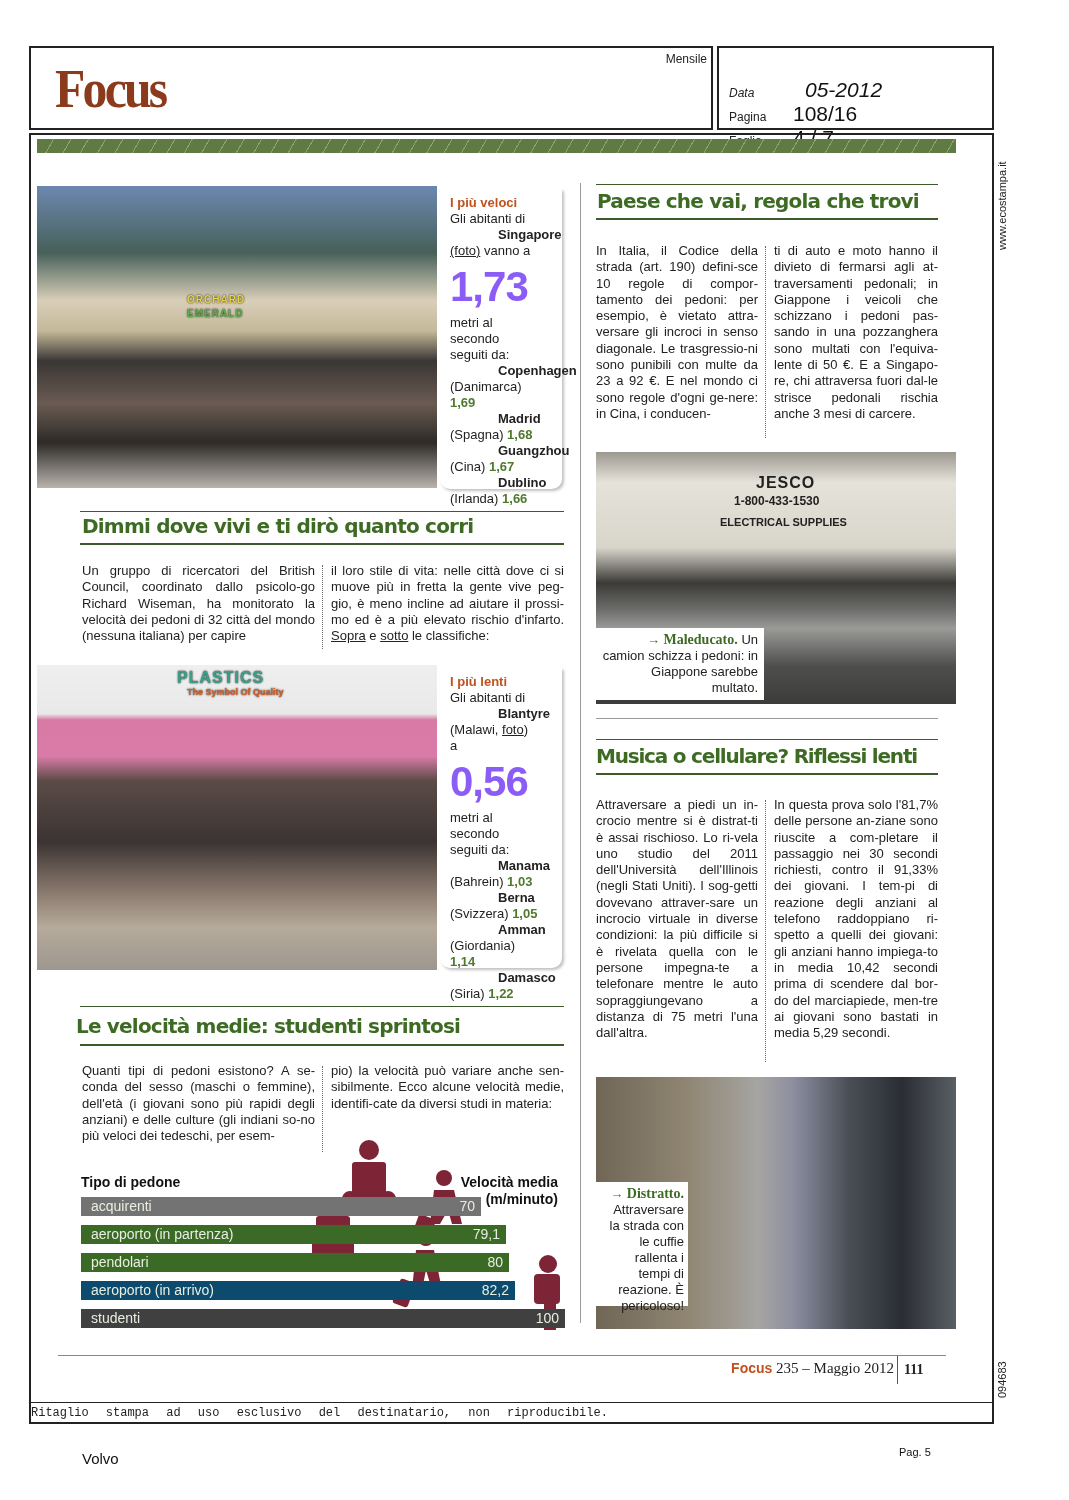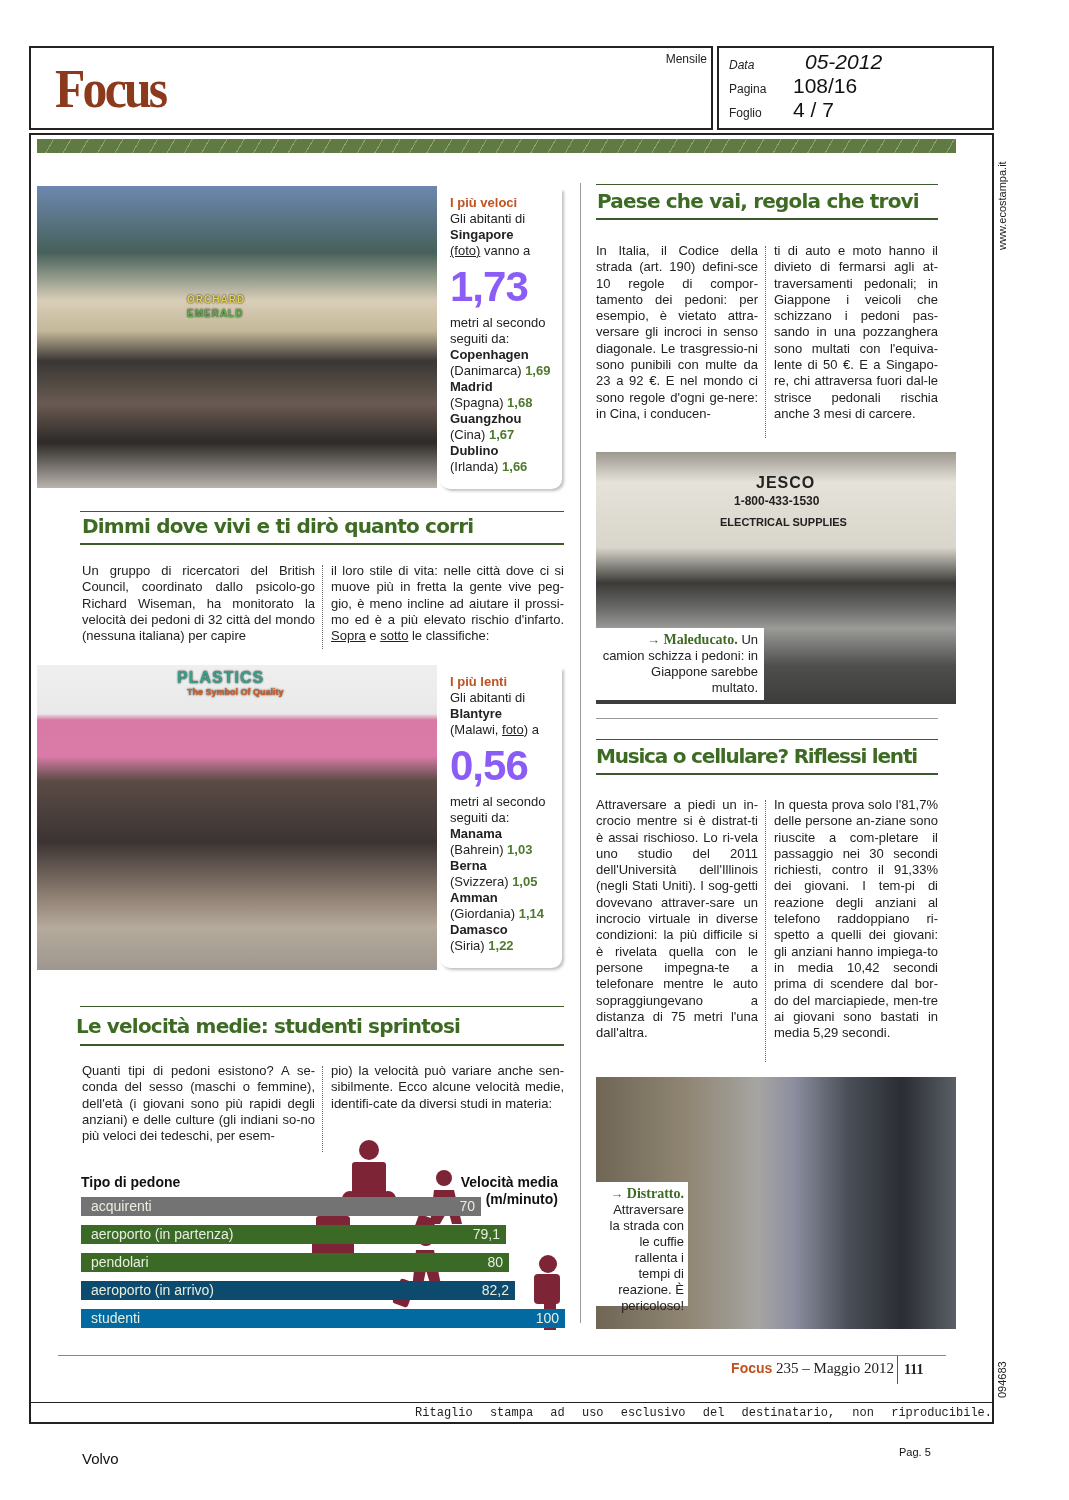--- a/index.html
+++ b/index.html
@@ -6,47 +6,47 @@
   html, body { width: 1069px; height: 1500px; background: #ffffff; overflow: hidden; }
   body { position: relative; font-family: "Liberation Sans", sans-serif; color: #222; }
 
   
   .hdr-left { position: absolute; left: 29px; top: 46px; width: 684px; height: 84px; border: 2px solid #222; }
   .hdr-right { position: absolute; left: 717px; top: 46px; width: 277px; height: 84px; border: 2px solid #222; }
   .logo { position: absolute; left: 24px; top: 10px; font-family: "Liberation Serif", serif; font-weight: bold; font-size: 54px; color: #8b3a1c; letter-spacing: -3px; transform: scaleX(0.92); transform-origin: left; }
   .mensile { position: absolute; right: 4px; top: 4px; font-size: 12px; color: #222; }
   .meta-row { position: absolute; left: 10px; display: flex; align-items: baseline; }
   .meta-label { width: 64px; font-size: 12px; color: #222; }
-  .meta-value { font-size: 21px; color: #111; }
+  .meta-value { font-size: 21px; color: #111; margin-top: 28px; }
 
   
   .main-frame { position: absolute; left: 29px; top: 133px; width: 965px; height: 1291px; border: 2px solid #222; border-bottom: none; }
-  .clip-footer { position: absolute; left: 29px; top: 1402px; width: 965px; height: 22px; border: 2px solid #222; border-top: 1px solid #222; font-family: "Liberation Mono", monospace; font-size: 12px; text-align: right; line-height: 20px; word-spacing: 10px; }
+  .clip-footer { position: absolute; left: 29px; top: 1402px; width: 965px; height: 22px; border: 2px solid #222; border-top: 1px solid #222; font-family: "Liberation Mono", monospace; font-size: 12px; text-align: left; line-height: 20px; word-spacing: 10px; }
   .side-url { position: absolute; left: 996px; top: 145px; width: 14px; height: 110px; }
   .side-url span { position: absolute; left: 0; top: 105px; transform: rotate(-90deg); transform-origin: left top; font-size: 11px; white-space: nowrap; color: #222; }
   .side-code { position: absolute; left: 996px; top: 1340px; width: 14px; height: 60px; }
   .side-code span { position: absolute; left: 0; top: 58px; transform: rotate(-90deg); transform-origin: left top; font-size: 11px; white-space: nowrap; color: #222; }
 
   .green-band { position: absolute; left: 37px; top: 139px; width: 919px; height: 14px; background: repeating-linear-gradient(120deg, #5f7a43 0 14px, #8ea36f 14px 15px); }
 
   
   .photo { position: absolute; overflow: hidden; }
   .photo-singapore { left: 37px; top: 186px; width: 400px; height: 302px; background: linear-gradient(180deg, #6d88b0 0%, #47605a 22%, #d9cfb8 38%, #c4b899 48%, #3a3634 58%, #6a5b52 72%, #2d2a28 85%, #b9b4ac 100%); }
   .photo-blantyre { left: 37px; top: 665px; width: 400px; height: 305px; background: linear-gradient(180deg, #efefef 0%, #e9e9e9 16%, #d97aa5 18%, #d87ba6 30%, #5b4b46 38%, #3b3433 58%, #8c7c6f 75%, #b5aa9b 86%, #9e978f 100%); }
   .photo-truck { left: 596px; top: 452px; width: 360px; height: 252px; background: linear-gradient(180deg, #9c9890 0%, #e5e2d9 12%, #d8d5cb 38%, #3b3a37 52%, #6a6b69 62%, #9a9a97 70%, #4e4e4c 85%, #3c3d3b 100%); }
   .photo-distratto { left: 596px; top: 1077px; width: 360px; height: 252px; background: linear-gradient(90deg, #6f6656 0%, #8f8572 25%, #a6a5a2 45%, #8c8ea0 55%, #4a4f57 70%, #2a2d33 85%, #5a5f66 100%); }
   .photo-label { position: absolute; font-size: 10px; font-weight: bold; color: rgba(255,255,255,0.85); text-shadow: 0 0 2px #000; letter-spacing: 1px; }
 
   
-  .callout { position: absolute; background: #fff; border-radius: 0 0 10px 10px; box-shadow: 2px 2px 3px rgba(0,0,0,0.25); padding: 6px 8px 8px 10px; }
+  .callout { position: absolute; background: #fff; border-radius: 0 0 10px 10px; box-shadow: 2px 2px 3px rgba(0,0,0,0.25); padding: 6px 24px 8px 10px; }
   .callout-fast { left: 440px; top: 189px; width: 122px; height: 300px; }
   .callout-slow { left: 440px; top: 668px; width: 122px; height: 300px; }
   .c-kicker { font-size: 13px; font-weight: bold; color: #c0521f; line-height: 16px; }
   .c-line { font-size: 13px; line-height: 16px; color: #222; }
-  .c-bold { font-weight: bold; }
+  .c-bold { font-weight: bold; margin-left: 48px; }
   .c-under { text-decoration: underline; }
   .c-big { font-size: 42px; font-weight: bold; color: #8b5cf6; line-height: 56px; letter-spacing: -1px; }
   .c-val { font-weight: bold; color: #4f7a2c; }
 
   
   .sec-rule { position: absolute; height: 2px; background: #3d5a2a; }
   .sec-rule-thin { position: absolute; height: 1px; background: #3d5a2a; }
   .sec-title { position: absolute; font-family: "DejaVu Sans", sans-serif; font-weight: bold; font-size: 20px; color: #3d6b24; letter-spacing: -0.8px; white-space: nowrap; }
 
   
@@ -207,21 +207,21 @@
         <span class="bar-value">79,1</span>
       </div>
       <div class="bar" style="top: 113px; width: 428px; background: rgb(59, 106, 38);">
         <span class="bar-label">pendolari</span>
         <span class="bar-value">80</span>
       </div>
       <div class="bar" style="top: 141px; width: 434px; background: #0c4a6e;">
         <span class="bar-label">aeroporto (in arrivo)</span>
         <span class="bar-value">82,2</span>
       </div>
-      <div class="bar" style="top: 169px; width: 484px; background: #0369a1;">
+      <div class="bar" style="top: 169px; width: 484px; background: #404040;">
         <span class="bar-label">studenti</span>
         <span class="bar-value">100</span>
       </div>
     </div>
 </div>
 
 <div class="sec-rule-thin" style="left:596px; top:184px; width:342px;"></div>
 <div class="sec-title" style="left:597px; top:189px;">Paese che vai, regola che trovi</div>
 <div class="sec-rule" style="left:596px; top:218px; width:342px;"></div>
 <div class="col col-text" style="left:596px; top:243px; width:162px;">In Italia, il Codice della strada (art. 190) defini-sce 10 regole di compor-tamento dei pedoni: per esempio, è vietato attra-versare gli incroci in senso diagonale. Le trasgressio-ni sono punibili con multe da 23 a 92 €. E nel mondo ci sono regole d'ogni ge-nere: in Cina, i conducen-</div>

